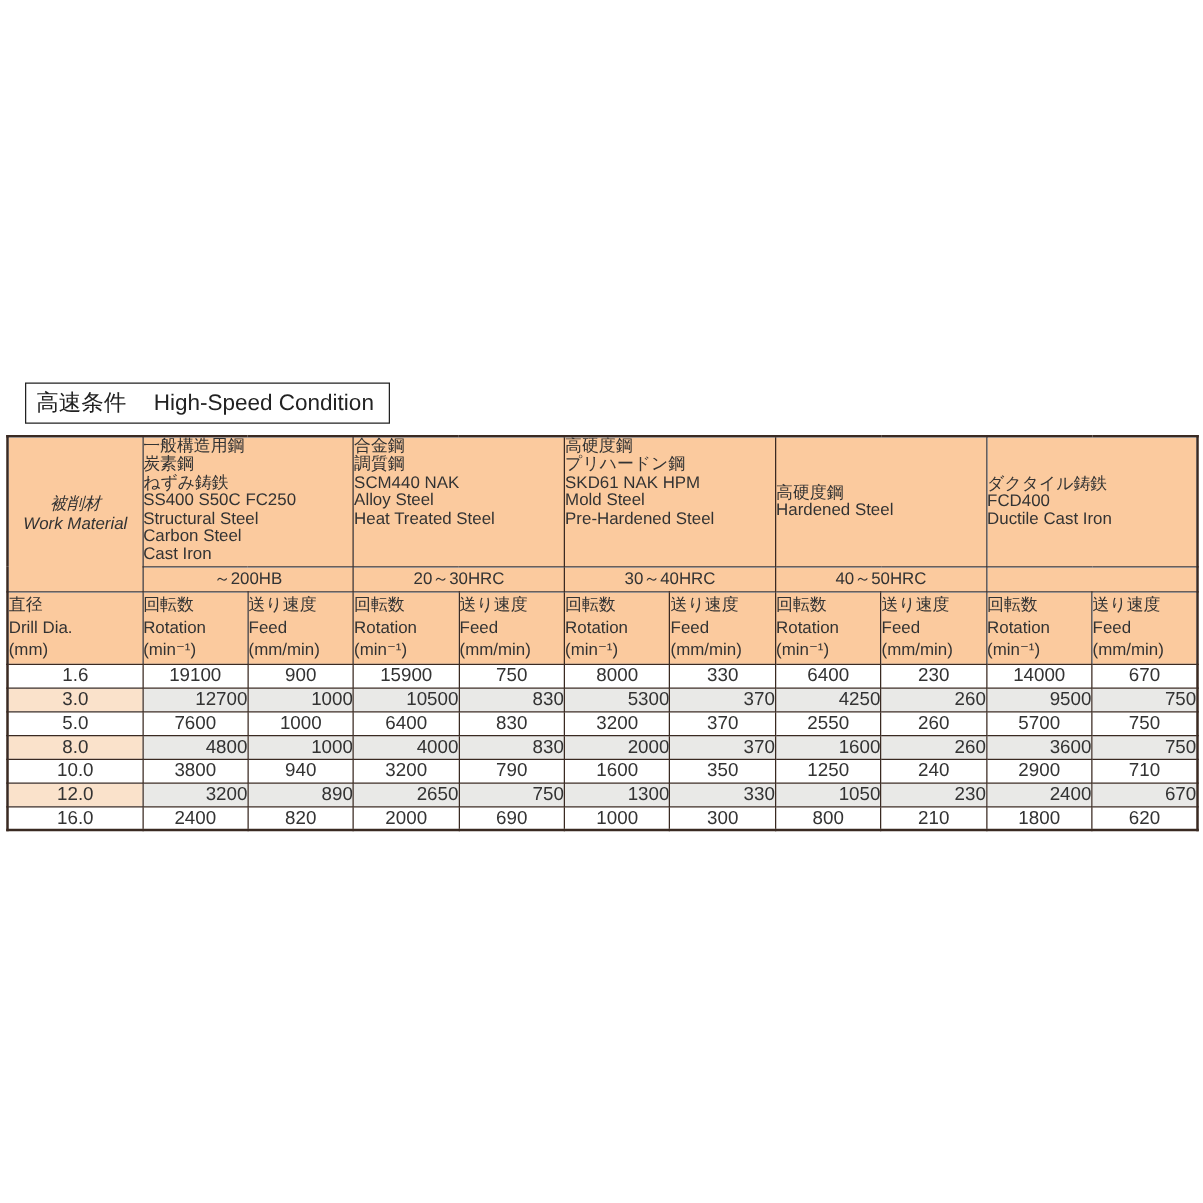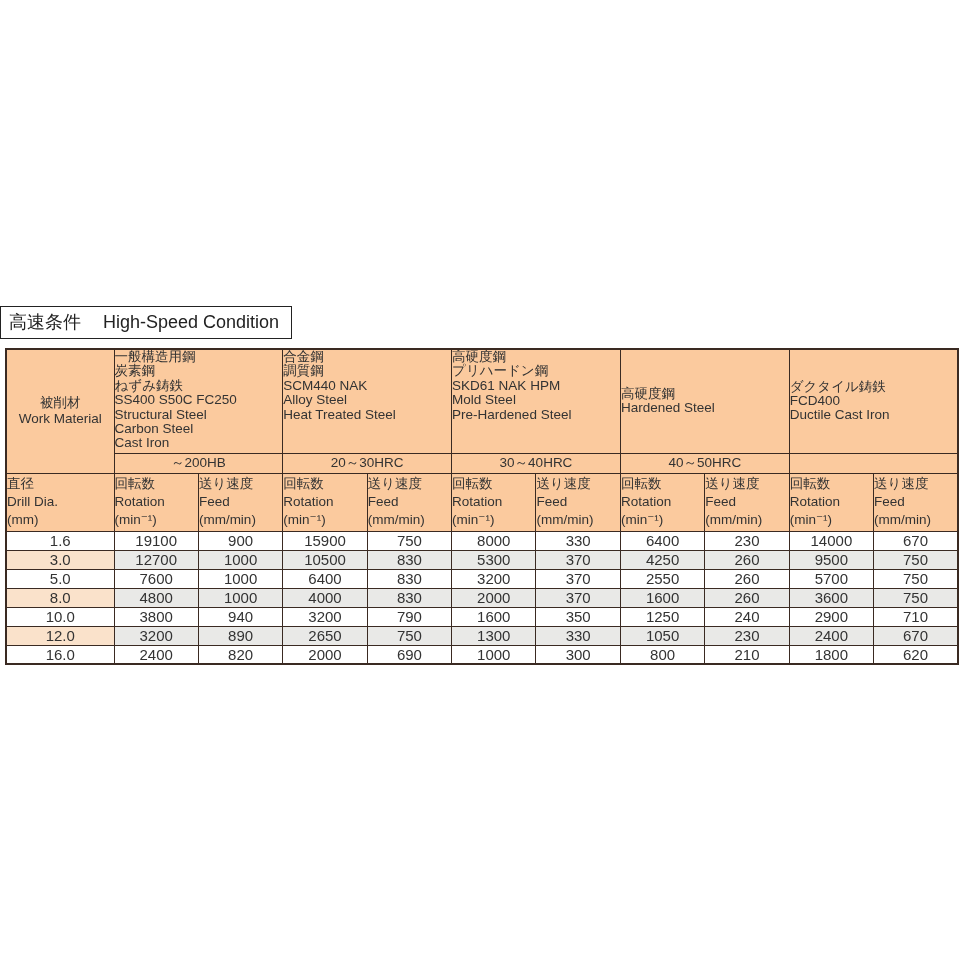--- a/index.html
+++ b/index.html
@@ -7,21 +7,21 @@
     --stripe-label-bg:#fae2cb;
     --stripe-data-bg:#e9e9e7;
     --border:#3a2a22;
     --text:#333333;
   }
   html,body{margin:0;padding:0;background:#ffffff;}
   body{font-family:"Liberation Sans","DejaVu Sans",sans-serif;color:var(--text);}
   .page{position:relative;width:962px;height:962px;background:#ffffff;overflow:hidden;}
 
   .title-box{
-    position:absolute;left:0;top:306px;
+    position:absolute;left:20px;top:306px;
     border:1px solid #222;
     padding:3px 12px 4px 8px;
     font-size:18px;color:#222;
     white-space:nowrap;
   }
   .title-en{margin-left:22px;}
 
   table.cond{
     position:absolute;left:5px;top:348px;width:952px;
     border-collapse:collapse;table-layout:fixed;
@@ -34,30 +34,30 @@
     color:var(--text);
     overflow:hidden;
   }
   table.cond{border:2px solid var(--border);}
 
   tr.mat-row{height:104px;}
   tr.hard-row{height:20px;}
   tr.sub-row{height:58px;}
   tr.data-row{height:19px;}
 
-  th.mat-label{background:var(--header-bg);text-align:center;vertical-align:middle;line-height:16px;}
+  th.mat-label{background:var(--header-bg);text-align:center;vertical-align:middle;line-height:16px;font-style:italic;}
   td.mat-cell{background:var(--header-bg);text-align:left;vertical-align:top;padding:2px 6px;line-height:14.4px;margin-top:42px;}
   td.mat-cell.mid{vertical-align:middle;}
   td.hard-cell{background:var(--header-bg);text-align:center;vertical-align:middle;line-height:18px;margin-top:44px;}
   th.sub-cell{background:var(--header-bg);text-align:left;vertical-align:middle;line-height:18px;}
 
   th.dia-cell{text-align:center;font-size:15px;color:#444;background:#ffffff;}
   td.num-cell{text-align:center;font-size:15px;color:#444;background:#ffffff;}
   tr.stripe th.dia-cell{background:var(--stripe-label-bg);}
-  tr.stripe td.num-cell{background:var(--stripe-data-bg);}
+  tr.stripe td.num-cell{background:var(--stripe-data-bg);text-align:right;}
 </style>
 </head>
 <body>
 
 <div class="page">
 
   <div class="title-box">
     <span>高速条件</span><span class="title-en">High-Speed Condition</span>
   </div>
 

